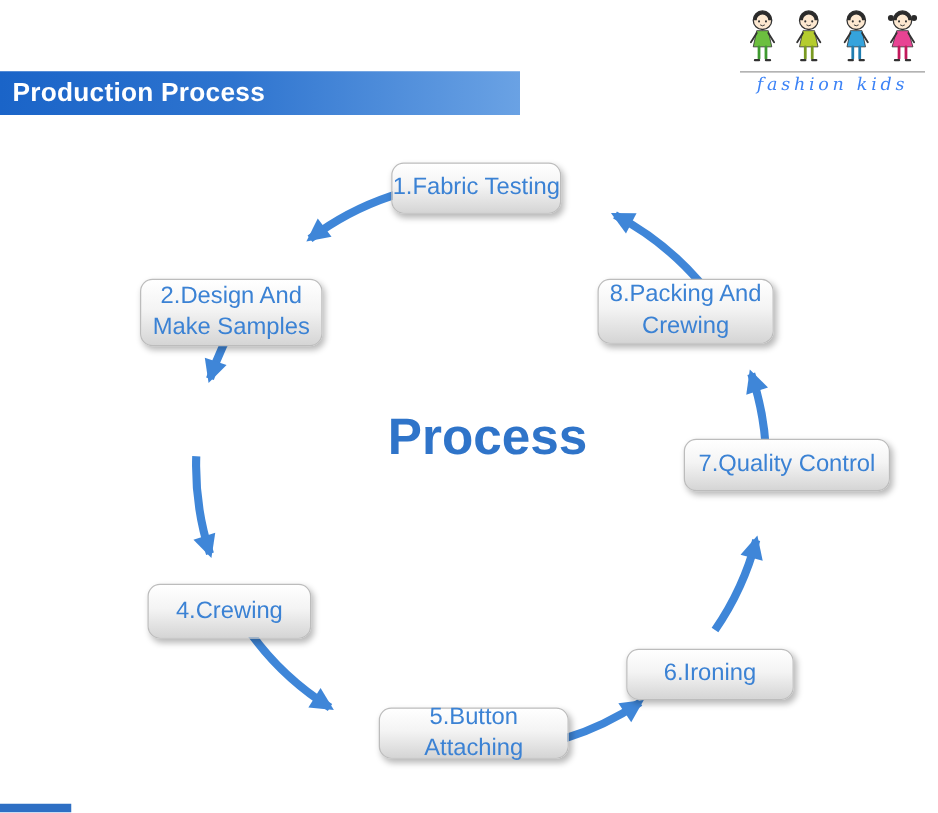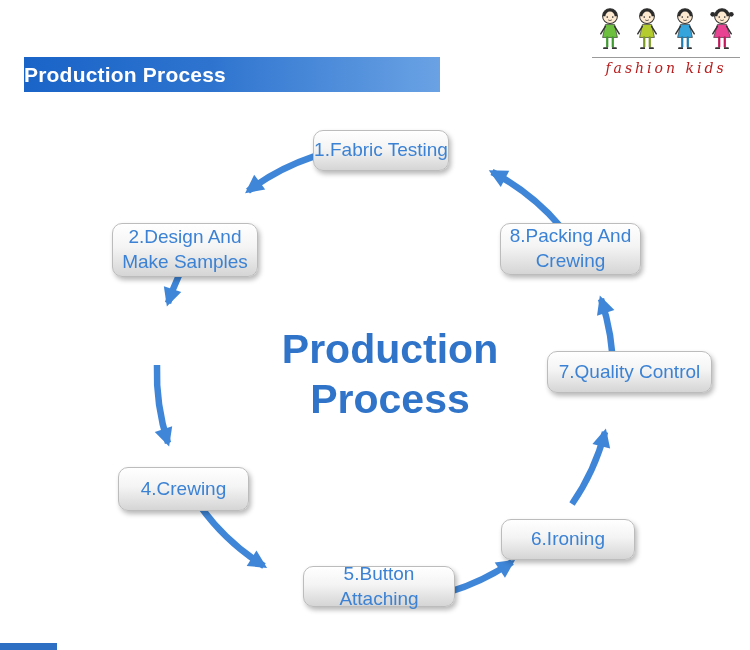--- a/index.html
+++ b/index.html
@@ -15,26 +15,26 @@
     overflow:hidden;
   }
 
   
   .header-bar {
     position:absolute;
     top:57px; left:0;
     width:416px; height:35px;
     background:linear-gradient(90deg,#1a64c8 0%, #2e74cf 45%, #6aa2e4 100%);
     display:flex; align-items:center;
+    padding-left:10px;
     box-sizing:border-box;
     color:#ffffff;
     font-size:21px;
     font-weight:bold;
     letter-spacing:0.2px;
-    margin-left:24px;
   }
 
   
   .footer-bar {
     position:absolute;
     left:0; bottom:0;
     width:57px; height:7px;
     background:#2e6fc4;
   }
 
@@ -51,21 +51,21 @@
     padding:0 4px;
   }
   .kid { width:32px; height:50px; }
   .logo-line {
     border-top:1px solid #9a9a9a;
     margin:1px 2px 0 2px;
   }
   .brand-text {
     font-family:"DejaVu Serif", serif;
     font-style:italic;
-    color:#b91c1c;
+    color:#3b82f6;
     font-size:14px;
     letter-spacing:3px;
     margin-top:2px;
   }
 
   
   .arcs {
     position:absolute;
     left:0; top:0;
     width:750px; height:650px;
@@ -98,21 +98,21 @@
     text-align:center;
     box-sizing:border-box;
   }
   .s1 { left:313px; top:130px; width:136px; height:41px; }
   .s2 { left:112px; top:223px; width:146px; height:54px; }
   .s3 { left:82px;  top:346px; width:131px; height:42px; }
   .s4 { left:118px; top:467px; width:131px; height:44px; }
   .s5 { left:303px; top:566px; width:152px; height:41px;text-align:center; }
   .s6 { left:501px; top:474px; width:134px; height:41px;margin-top:45px; }
   .s7 { left:547px; top:351px; width:165px; height:42px; }
-  .s8 { left:500px; top:223px; width:141px; height:52px;text-align:center; }
+  .s8 { left:478px; top:223px; width:141px; height:52px;text-align:center; }
 </style>
 </head>
 <body>
 
 <div class="canvas">
 
   <div class="header-bar">
     <span>Production Process</span>
   </div>
 
@@ -186,21 +186,20 @@
       <path d="M157,365 A228,228 0 0 0 168,443" marker-end="url(#arw)"></path>
       <path d="M184,480 A228,228 0 0 0 264,566" marker-end="url(#arw)"></path>
       <path d="M385,601 A228,228 0 0 0 512,562" marker-end="url(#arw)"></path>
       <path d="M572,504 A228,228 0 0 0 605,432" marker-end="url(#arw)"></path>
       <path d="M613,373 A228,228 0 0 0 601,299" marker-end="url(#arw)"></path>
       <path d="M560,226 A228,228 0 0 0 492,172" marker-end="url(#arw)"></path>
     </g>
   </svg>
 
   <div class="center-title">
-    <div>Production</div>
     <div>Process</div>
   </div>
 
   <div class="step s1">
     <div>
       <div>1.Fabric Testing</div>
       <div></div>
     </div>
   </div>
 

